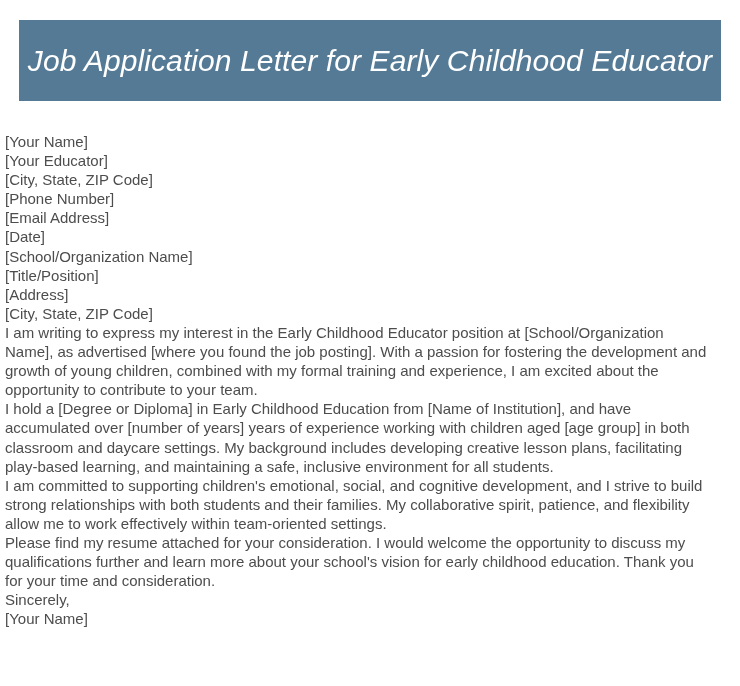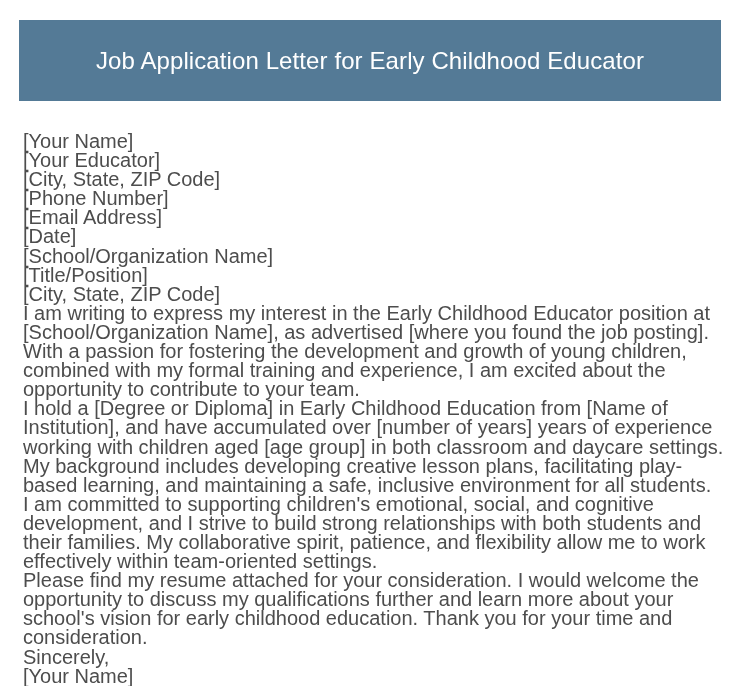--- a/index.html
+++ b/index.html
@@ -27,35 +27,36 @@
     height: 81px;
     background: #547a96;
     display: flex;
     align-items: center;
     justify-content: center;
     box-sizing: border-box;
   }
   .header-title {
     color: #ffffff;
     font-family: "Liberation Sans", sans-serif;
-    font-size: 24px;
+    font-size: 30px;
     font-weight: 400;
     line-height: 26px;
     letter-spacing: 0.1px;
     text-align: center;
     white-space: nowrap;
+    font-style: italic;
   }
   .letter-body {
     position: absolute;
-    left: 23px;
+    left: 5px;
     top: 132px;
     width: 704px;
     color: #4d4d4d;
     font-family: "Liberation Sans", sans-serif;
-    font-size: 20px;
+    font-size: 15px;
     line-height: 19.1px;
     text-align: left;
   }
   .letter-block {
     margin: 0;
     padding: 0;
     white-space: normal;
   }
   .letter-line {
     display: block;
@@ -73,20 +74,21 @@
   <div class="letter-body">
     <div class="letter-block" style="color: rgb(77, 77, 77);">
         <span class="letter-line">[Your Name]</span>
         <span class="letter-line">[Your Educator]</span>
         <span class="letter-line">[City, State, ZIP Code]</span>
         <span class="letter-line">[Phone Number]</span>
         <span class="letter-line">[Email Address]</span>
         <span class="letter-line">[Date]</span>
         <span class="letter-line">[School/Organization Name]</span>
         <span class="letter-line">[Title/Position]</span>
+        <span class="letter-line">[Address]</span>
         <span class="letter-line">[City, State, ZIP Code]</span>
         <span class="letter-line">I am writing to express my interest in the Early Childhood Educator position at [School/Organization Name], as advertised [where you found the job posting]. With a passion for fostering the development and growth of young children, combined with my formal training and experience, I am excited about the opportunity to contribute to your team.</span>
         <span class="letter-line">I hold a [Degree or Diploma] in Early Childhood Education from [Name of Institution], and have accumulated over [number of years] years of experience working with children aged [age group] in both classroom and daycare settings. My background includes developing creative lesson plans, facilitating play-based learning, and maintaining a safe, inclusive environment for all students.</span>
         <span class="letter-line">I am committed to supporting children's emotional, social, and cognitive development, and I strive to build strong relationships with both students and their families. My collaborative spirit, patience, and flexibility allow me to work effectively within team-oriented settings.</span>
         <span class="letter-line">Please find my resume attached for your consideration. I would welcome the opportunity to discuss my qualifications further and learn more about your school's vision for early childhood education. Thank you for your time and consideration.</span>
         <span class="letter-line">Sincerely,</span>
         <span class="letter-line">[Your Name]</span>
       </div>
   </div>
 

